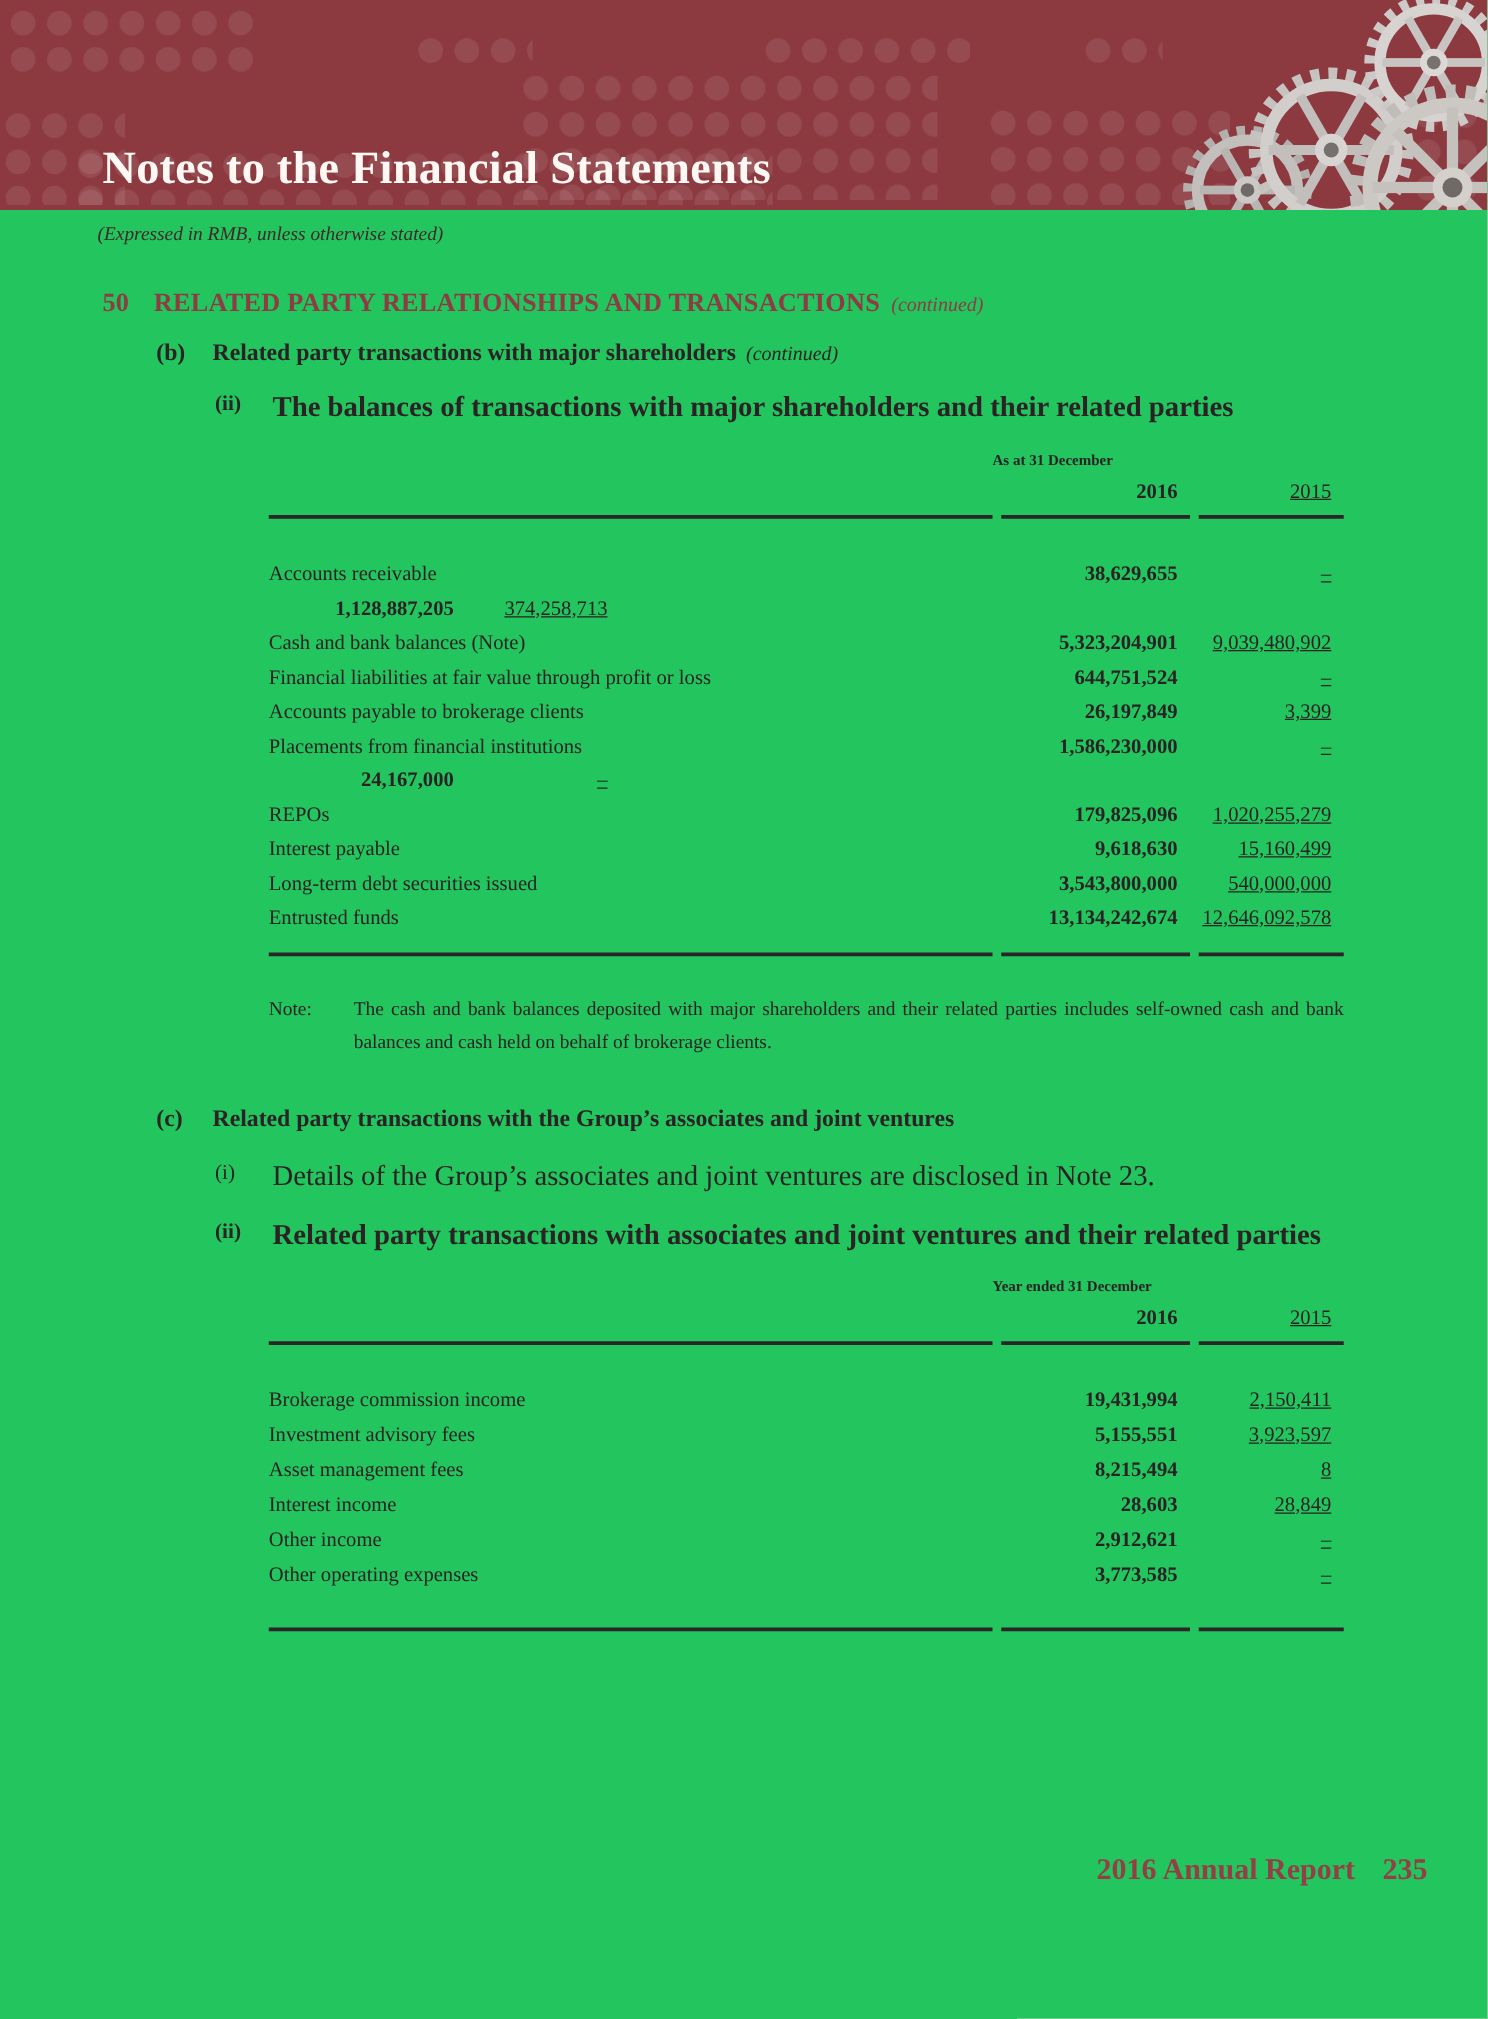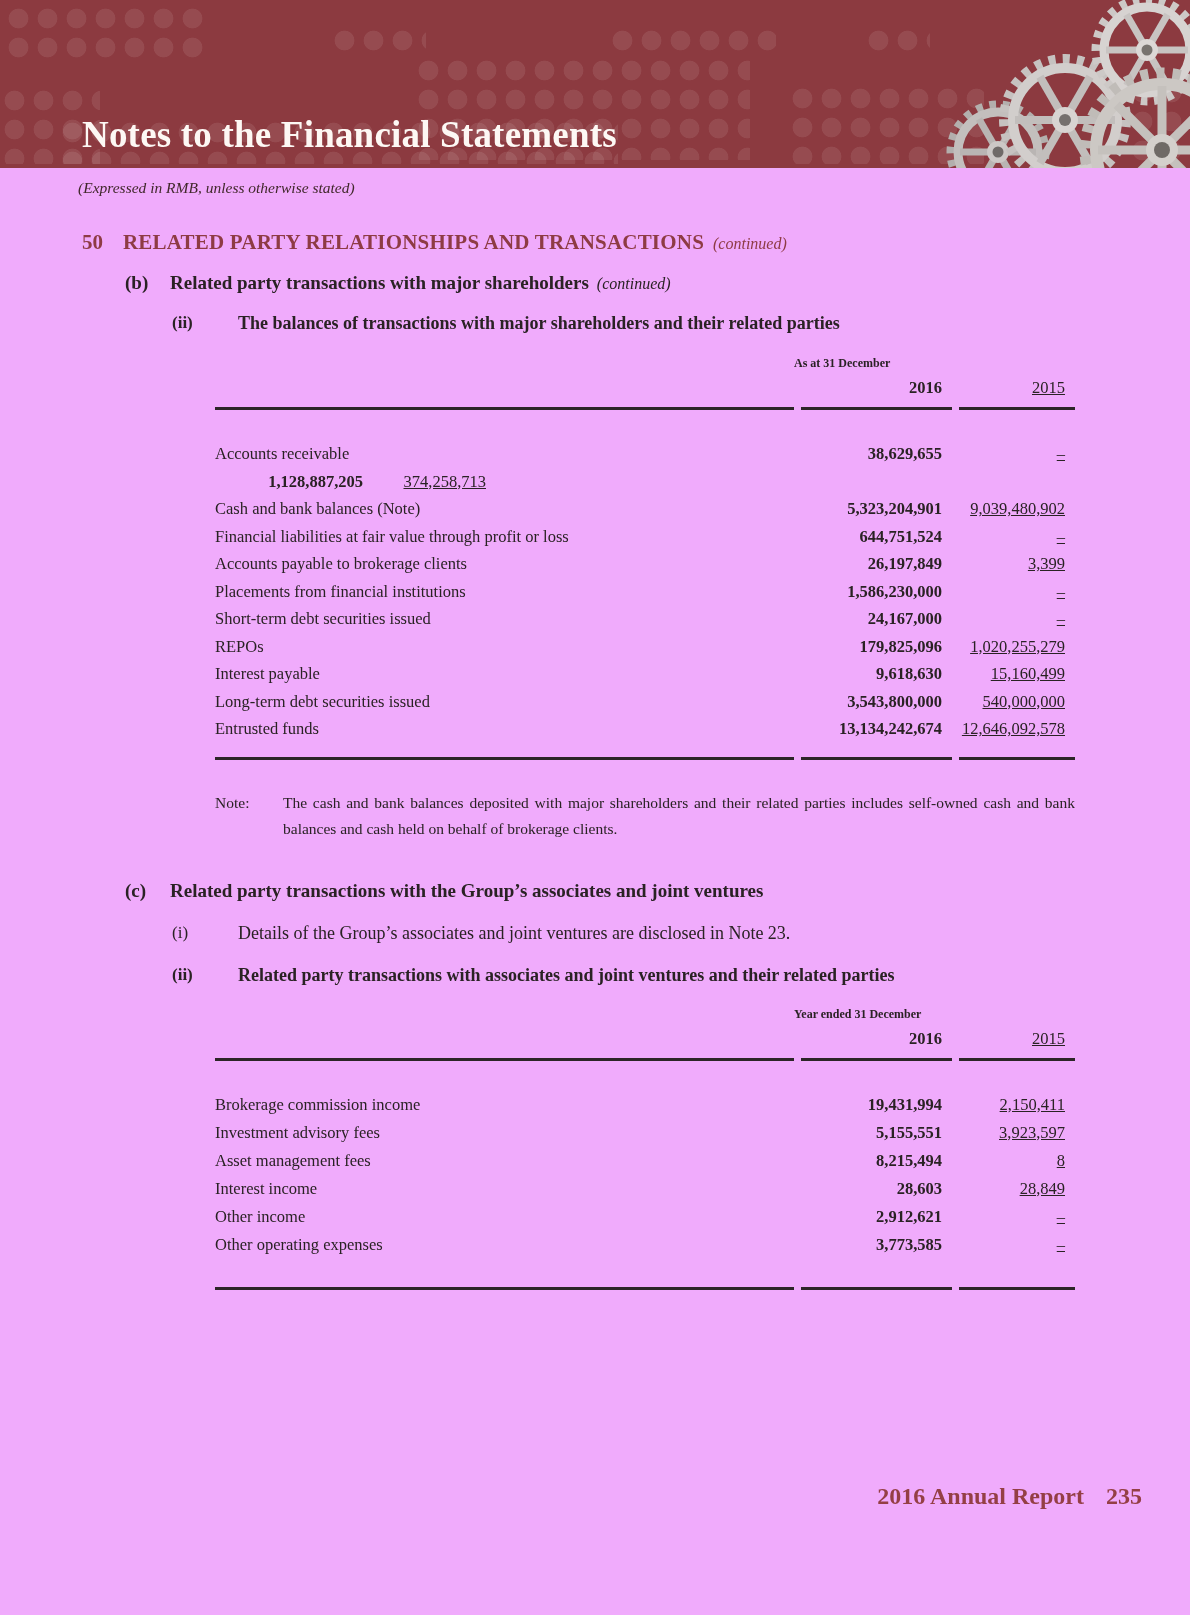--- a/index.html
+++ b/index.html
@@ -1,20 +1,20 @@
 <!DOCTYPE html>
 <html><head>
 <meta charset="utf-8">
 <style>
   * { margin:0; padding:0; box-sizing:border-box; }
   html,body { background:#d8d4d2; }
   body { font-family:"Liberation Serif","DejaVu Serif",serif; }
   .page {
     position:relative; width:1190px; height:1615px; margin:0 auto;
-    background:#f0abfc; overflow:hidden; color:#2a2224;
+    background:#22c55e; overflow:hidden; color:#2a2224;
   }
 
   
   .banner { position:relative; height:168px; background:#8c3a40; overflow:hidden; }
   .dp { position:absolute;
         background-image:radial-gradient(circle, rgba(255,255,255,.085) 9.5px, rgba(255,255,255,0) 10.2px);
         background-size:29px 29px; }
   .c1{left:4px;top:4px;width:200px;height:58px;}
   .c2{left:330px;top:26px;width:96px;height:30px;}
   .c3{left:608px;top:26px;width:168px;height:30px;}
@@ -38,21 +38,21 @@
   .sec50 .ttl { font-size:21px; font-weight:bold; letter-spacing:.2px; }
   .sec50 .cont { font-style:italic; font-size:16px; margin-left:9px; }
 
   .subhead { display:flex; margin:17px 0 0 125px; align-items:baseline; }
   .subhead .lbl { width:45px; font-size:19px; font-weight:bold; }
   .subhead .ttl { font-size:19px; font-weight:bold; }
   .subhead .cont { font-style:italic; font-size:16px; font-weight:normal; margin-left:8px; }
 
   .itemhead { display:flex; margin:19px 0 0 172px; align-items:flex-start; }
   .itemhead .lbl { width:46px; font-size:17px; }
-  .itemhead .ttl { font-size:18px;margin-left:20px; }
+  .itemhead .ttl { font-size:23px; }
   .itemhead.bold .lbl, .itemhead.bold .ttl { font-weight:bold; }
 
   
   .fin-table { margin-left:215px; width:860px; }
   .fperiod-row { display:flex; margin-top:22px; }
   .fperiod { margin-left:auto; width:281px; text-align:left; font-size:12px; font-weight:bold; }
   .fyears { display:flex; margin-top:7px; margin-bottom:9px; font-size:16.5px; }
   .fy-label { flex:1; }
   .colc { width:158px; text-align:right; padding-right:10px; }
   .colp { width:123px; text-align:right; padding-right:10px;text-decoration:underline; }
@@ -210,21 +210,20 @@
         <span class="flabel">Accounts payable to brokerage clients</span>
         <span class="colc boldv">26,197,849</span>
         <span class="colp">3,399</span>
       </div>
       <div class="frow">
         <span class="flabel">Placements from financial institutions</span>
         <span class="colc boldv">1,586,230,000</span>
         <span class="colp">–</span>
       </div>
       <div class="frow">
-        <span class="flabel">Short-term debt securities issued</span>
         <span class="colc boldv">24,167,000</span>
         <span class="colp">–</span>
       </div>
       <div class="frow">
         <span class="flabel">REPOs</span>
         <span class="colc boldv">179,825,096</span>
         <span class="colp">1,020,255,279</span>
       </div>
       <div class="frow">
         <span class="flabel">Interest payable</span>

